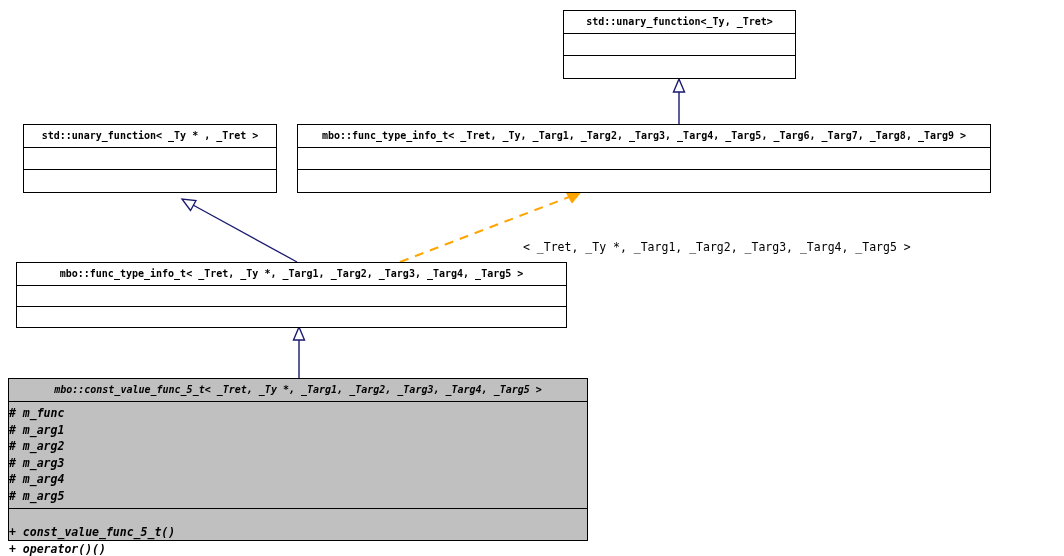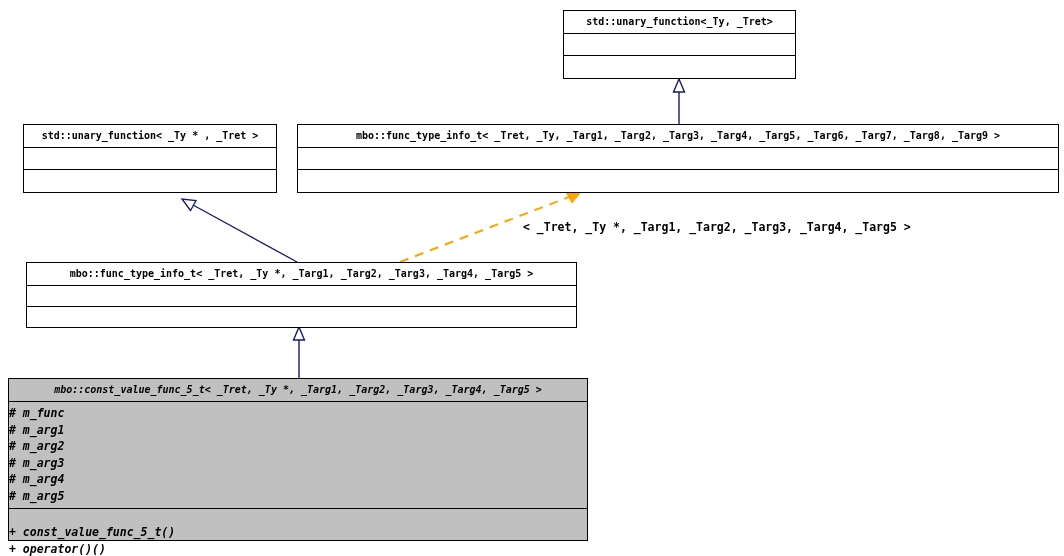--- a/index.html
+++ b/index.html
@@ -68,26 +68,27 @@
     margin-top: 12px;
   }
   .member-row {
     font-weight: bold;
     font-size: 11.5px;
     line-height: 16.5px;
     white-space: nowrap;
   }
   .edge-label {
     position: absolute;
-    font-weight: bold;
+    font-weight: normal;
     font-size: 11.5px;
     line-height: 14px;
     color: #000000;
     white-space: nowrap;
     z-index: 6;
+    margin-top: 20px;
   }
   svg.connectors {
     position: absolute;
     left: 0;
     top: 0;
     width: 1064px;
     height: 556px;
     z-index: 2;
     pointer-events: none;
   }
@@ -125,27 +126,27 @@
     <div class="uml-compartment empty-attrs"></div>
     <div class="uml-compartment empty-ops"></div>
   </div>
 
   <div class="uml-box" style="left:23px; top:124px; width:254px; height:69px;">
     <div class="uml-title">std::unary_function&lt; _Ty * , _Tret &gt;</div>
     <div class="uml-compartment empty-attrs"></div>
     <div class="uml-compartment empty-ops"></div>
   </div>
 
-  <div class="uml-box" style="left:297px; top:124px; width:762px; height:69px;">
+  <div class="uml-box" style="left:297px; top:124px; width:694px; height:69px;">
     <div class="uml-title">mbo::func_type_info_t&lt; _Tret, _Ty, _Targ1, _Targ2, _Targ3, _Targ4, _Targ5, _Targ6, _Targ7, _Targ8, _Targ9 &gt;</div>
     <div class="uml-compartment empty-attrs"></div>
     <div class="uml-compartment empty-ops"></div>
   </div>
 
-  <div class="uml-box" style="left:26px; top:262px; width:551px; height:66px;">
+  <div class="uml-box" style="left:16px; top:262px; width:551px; height:66px;">
     <div class="uml-title">mbo::func_type_info_t&lt; _Tret, _Ty *, _Targ1, _Targ2, _Targ3, _Targ4, _Targ5 &gt;</div>
     <div class="uml-compartment empty-attrs" style="height:21px;"></div>
     <div class="uml-compartment empty-ops" style="height:21px;"></div>
   </div>
 
   <div class="uml-box highlight" style="left:8px; top:378px; width:580px; height:163px;font-style:italic;">
     <div class="uml-title">mbo::const_value_func_5_t&lt; _Tret, _Ty *, _Targ1, _Targ2, _Targ3, _Targ4, _Targ5 &gt;</div>
     <div class="uml-compartment members">
       <div class="member-row"># m_func</div>
       <div class="member-row"># m_arg1</div>

